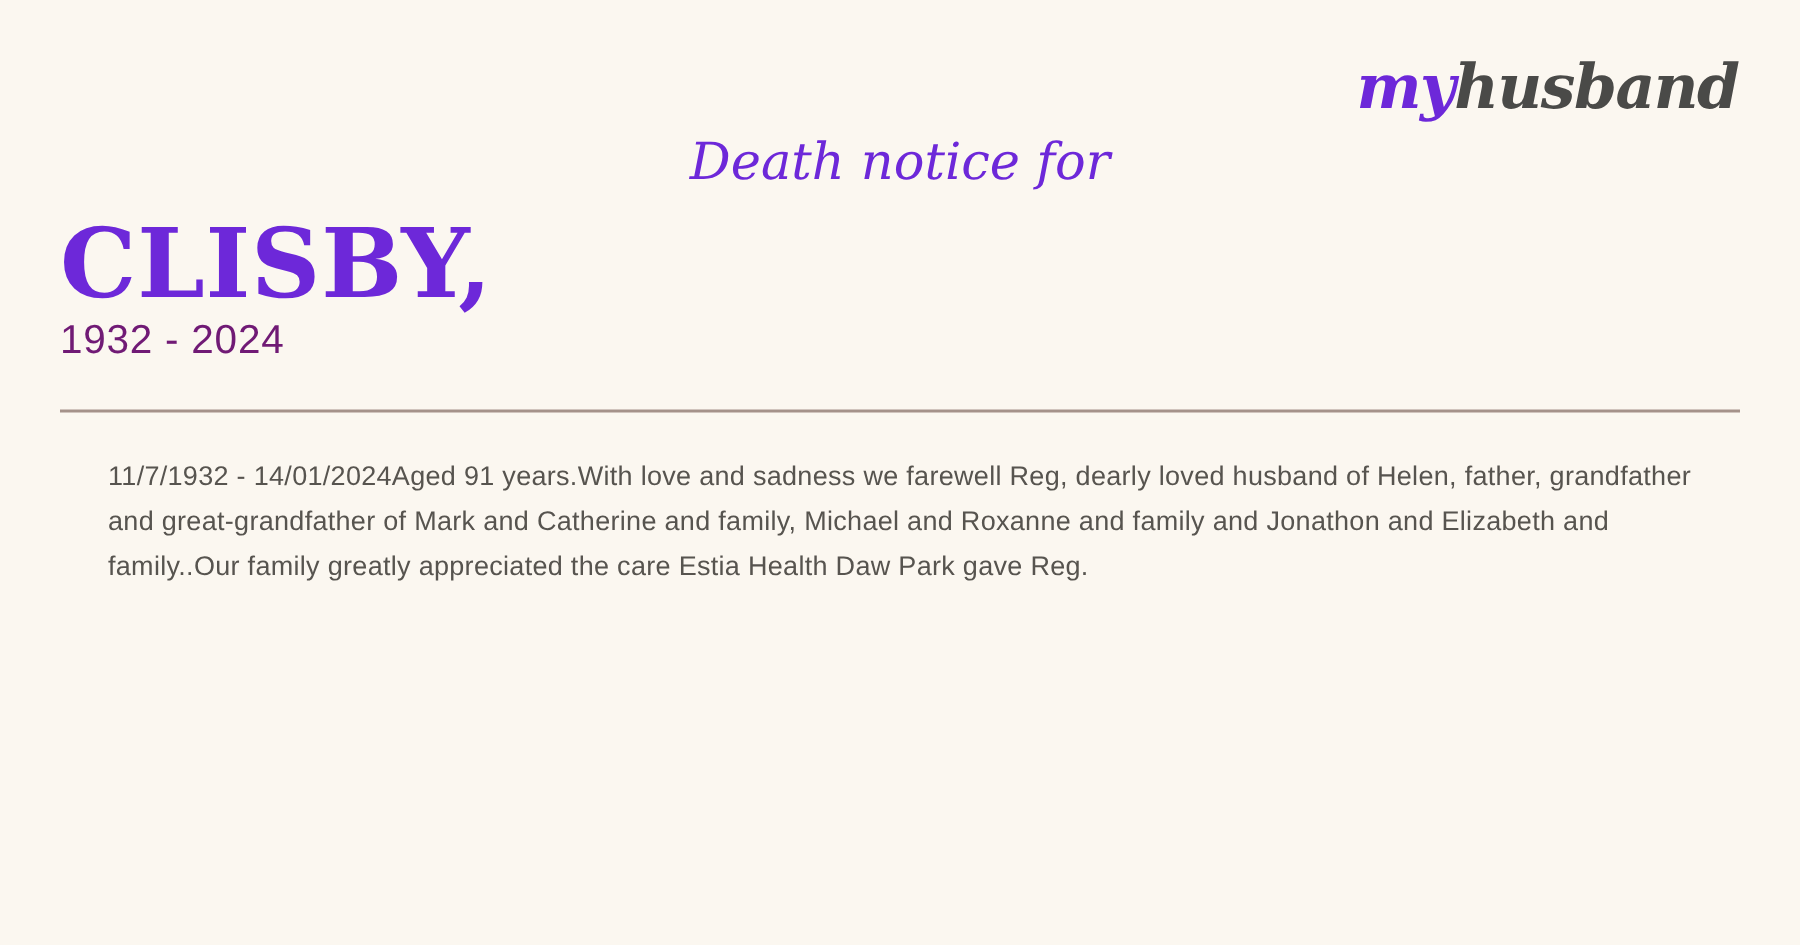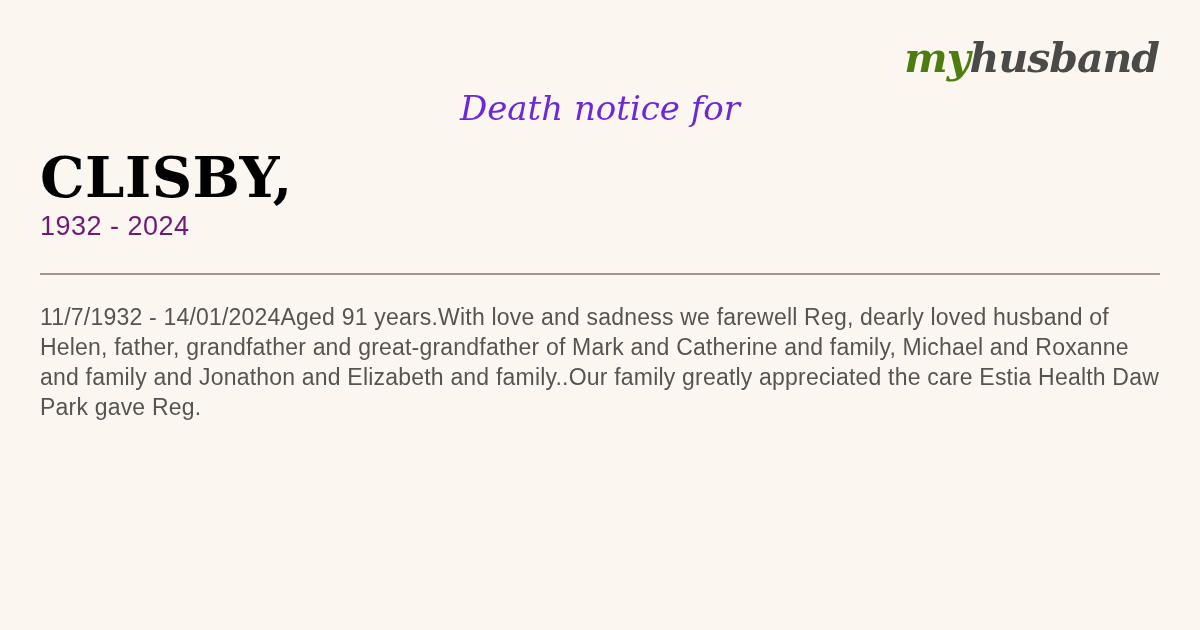--- a/index.html
+++ b/index.html
@@ -19,64 +19,65 @@
     top: 34px;
     right: 41px;
     font-family: "DejaVu Serif", "Liberation Serif", serif;
     font-style: italic;
     font-weight: 700;
     font-size: 41px;
     letter-spacing: -1px;
     cursor: pointer;
     user-select: none;
   }
-  .logo .prefix { color: #4d7c0f; font-style: italic; }
+  .logo .prefix { color: #6d28d9; font-style: italic; }
   .logo .suffix { color: #4A4A48; }
   .content {
     position: absolute;
     left: 40px;
     right: 40px;
     top: 90px;
   }
   .kicker {
     font-family: "DejaVu Serif", "Liberation Serif", serif;
     font-style: italic;
     font-weight: 500;
     font-size: 34px;
     color: #6d28d9;
     line-height: 1.1;
     text-align: center;
   }
   .name-block {
     margin-top: 16px;
     font-family: "DejaVu Serif", "Liberation Serif", serif;
     font-weight: 700;
-    font-size: 56px;
+    font-size: 64px;
     line-height: 68px;
-    color: #000000;
+    color: #6d28d9;
     letter-spacing: 0.5px;
   }
   .years {
     font-size: 27px;
     color: #701a75;
     letter-spacing: 0.5px;
   }
   .divider {
     margin-top: 31px;
     border: none;
     border-top: 2px solid #A5928A;
     height: 0;
   }
   .body-text {
     margin-top: 27px;
-    font-size: 23px;
+    font-size: 18px;
     line-height: 30px;
     color: #57544F;
     letter-spacing: 0.2px;
     max-width: 1125px;
+    margin-left: 32px;
   }
 </style>
 </head>
 <body>
 
 <div class="canvas">
 
   <div class="logo">
     <span class="prefix">my</span><span class="suffix">husband</span>
   </div>

